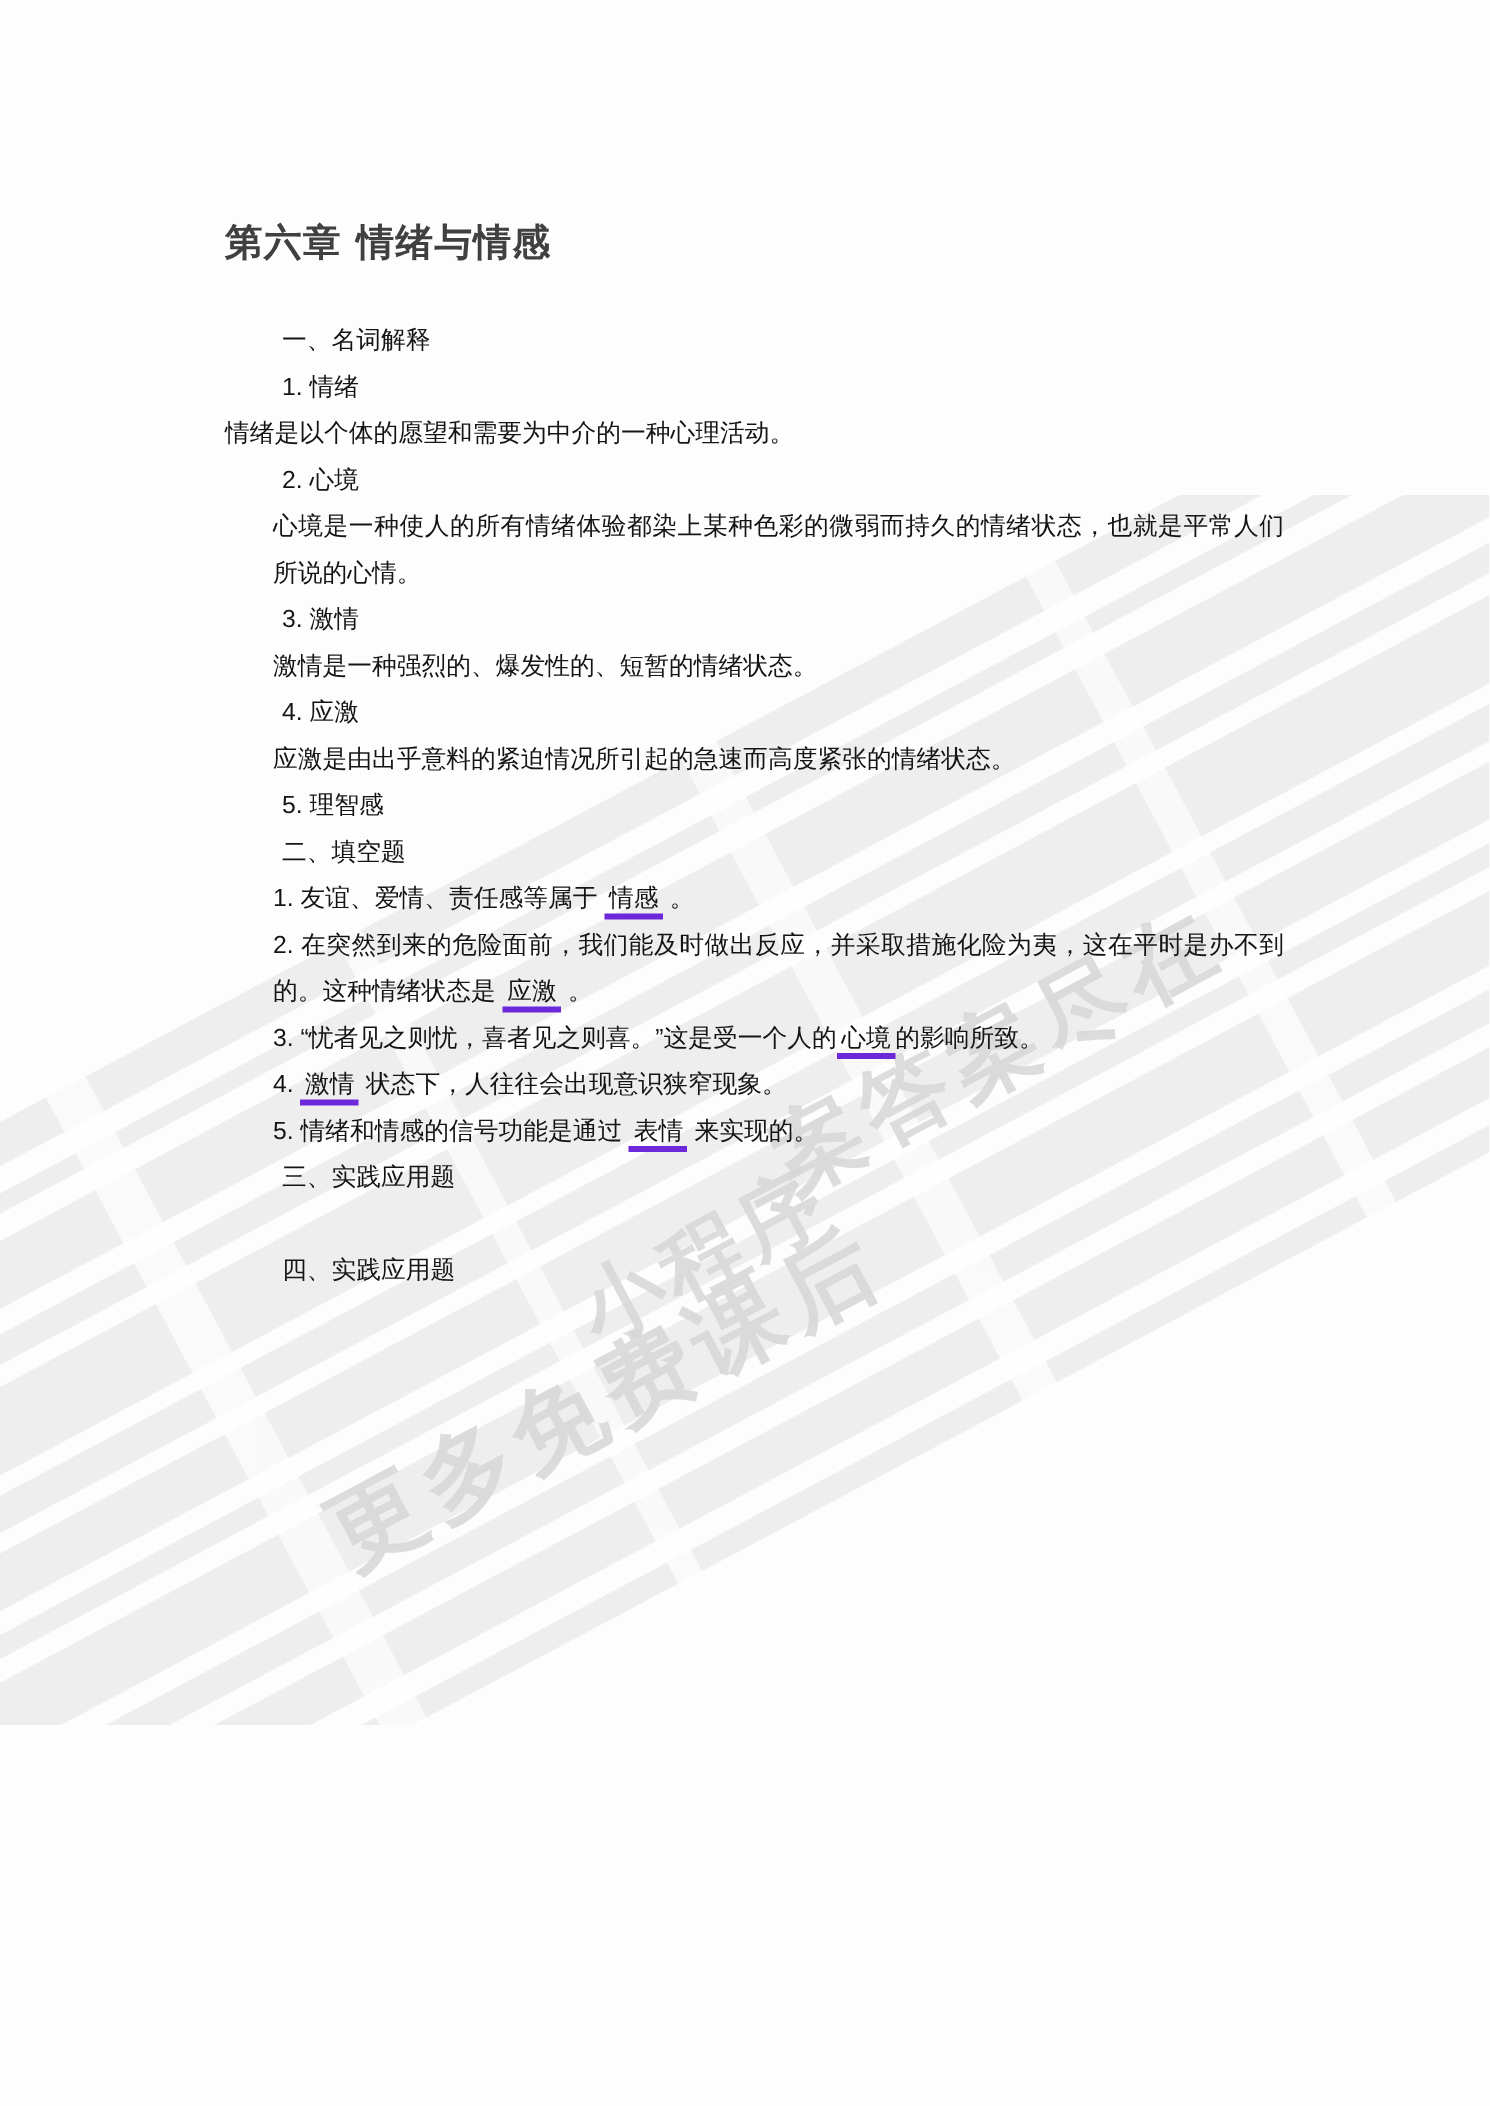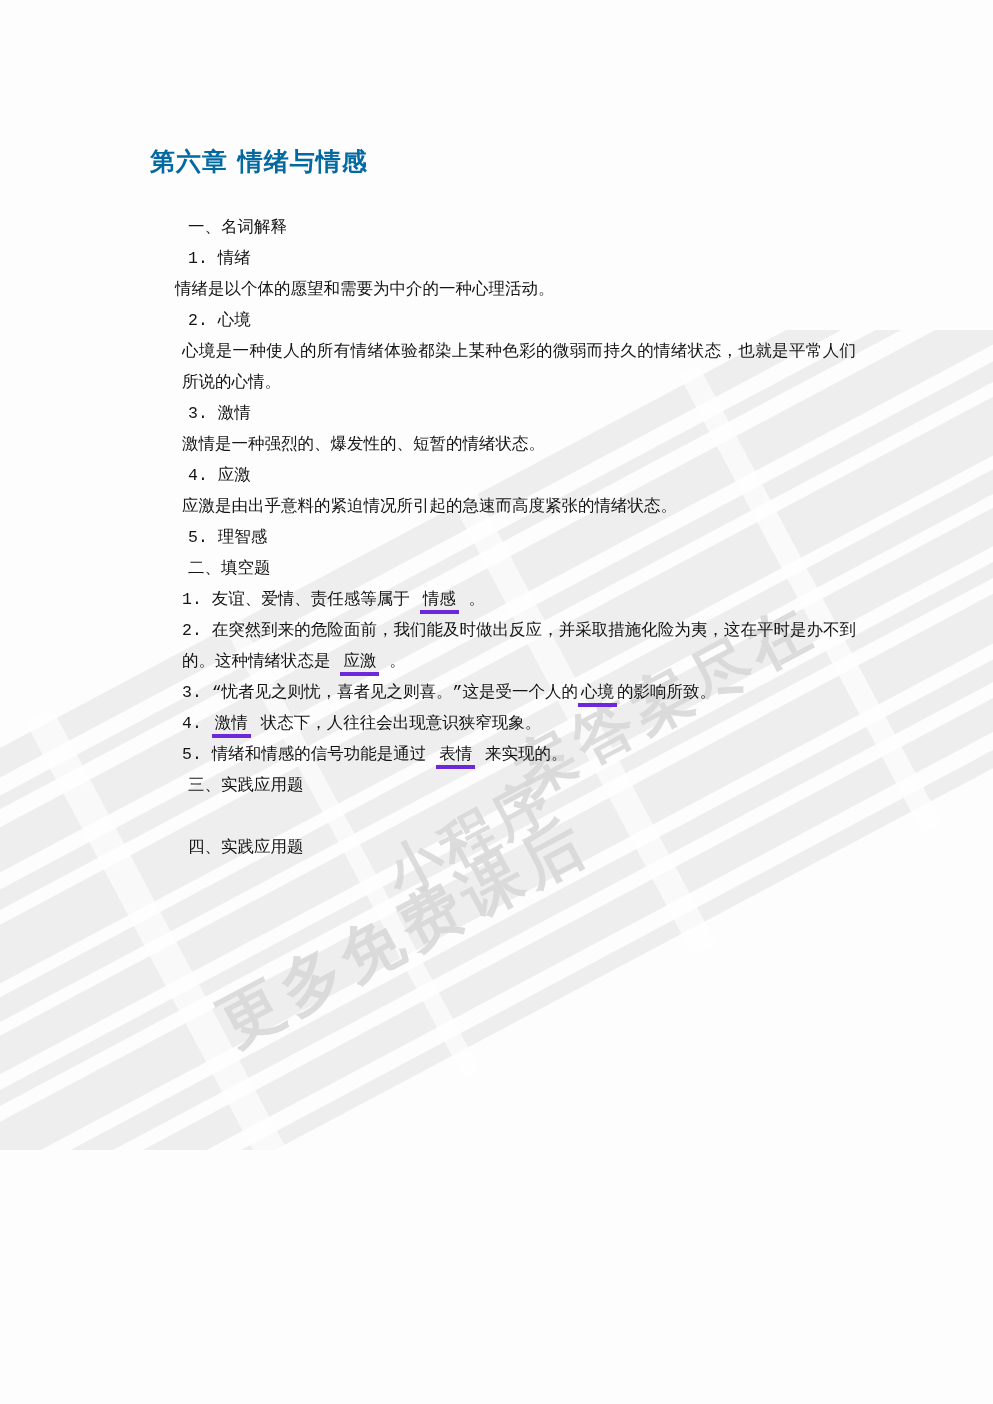--- a/index.html
+++ b/index.html
@@ -77,44 +77,44 @@
     z-index: 2;
     padding: 0;
   }
 
   .doc-title {
     position: absolute;
     left: 150px;
     top: 145px;
     font-size: 25px;
     font-weight: bold;
-    color: #0369a1;
+    color: #404040;
     letter-spacing: 1px;
     font-family: "DejaVu Sans", "Liberation Sans", sans-serif;
   }
 
   .body-block {
     position: absolute;
     left: 150px;
     top: 212px;
     width: 706px;
     font-size: 16.5px;
     line-height: 31px;
     color: #141414;
-    font-family: Liberation Mono, monospace;
+    font-family: Liberation Sans, sans-serif;
   }
 
   .p {
     margin: 0;
     text-align: justify;
     white-space: pre-wrap;
   }
   .indent1 { text-indent: 0; padding-left: 38px; }
   .hang    { padding-left: 32px; text-indent: -0px; }
-  .flow    { padding-left: 0px; margin-left: 25px; }
+  .flow    { padding-left: 0px; }
   .blank-line { height: 31px; }
 
   .fill {
     border-bottom: 4px solid #6d28d9;
     padding: 0 3px 1px 3px;
   }
 </style>
 </head>
 <body>
 

